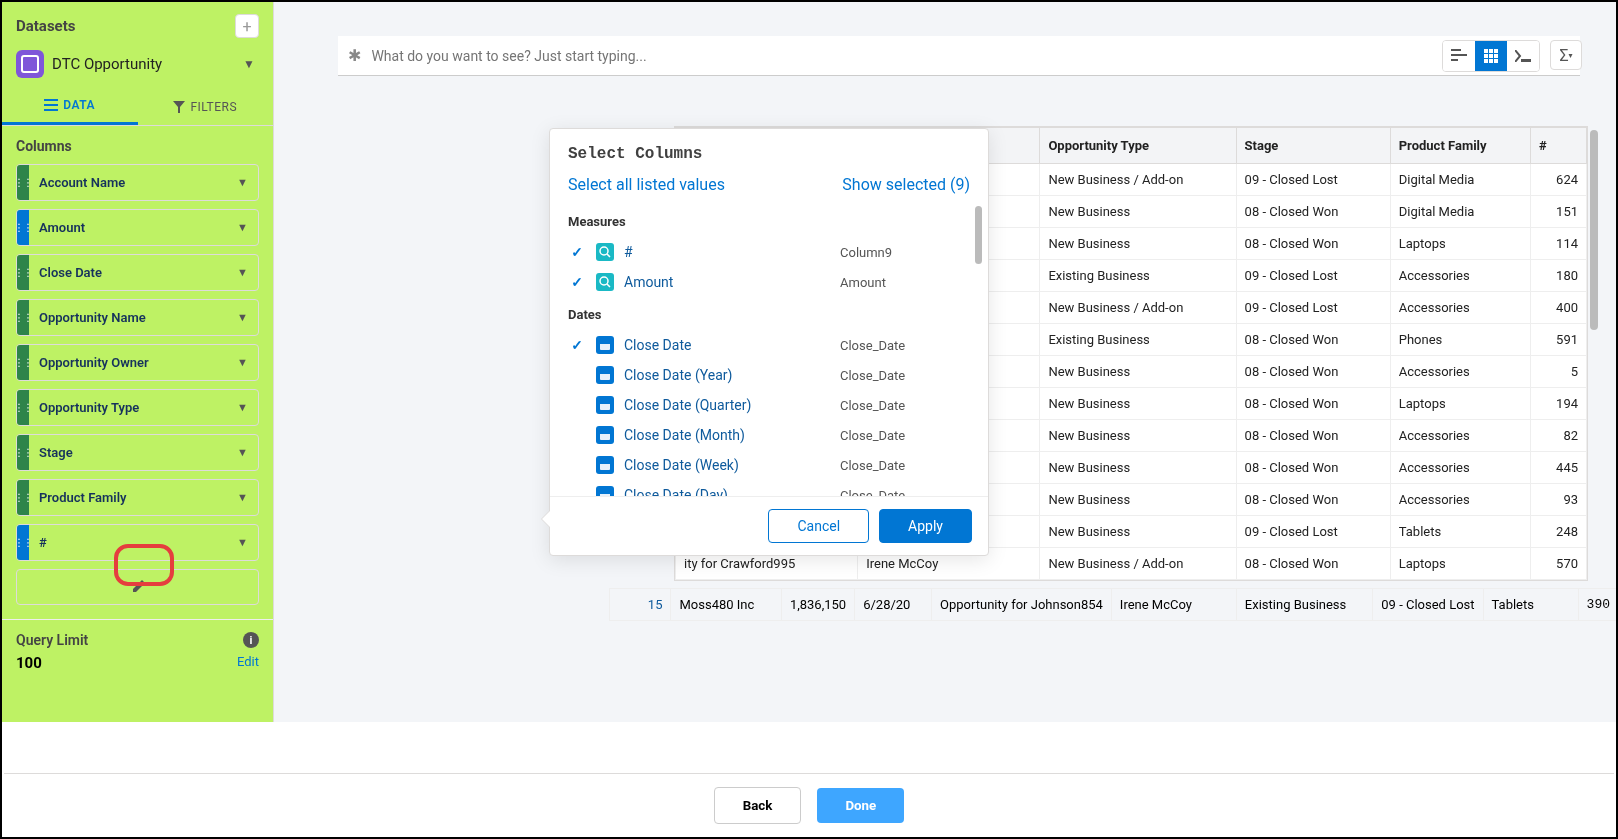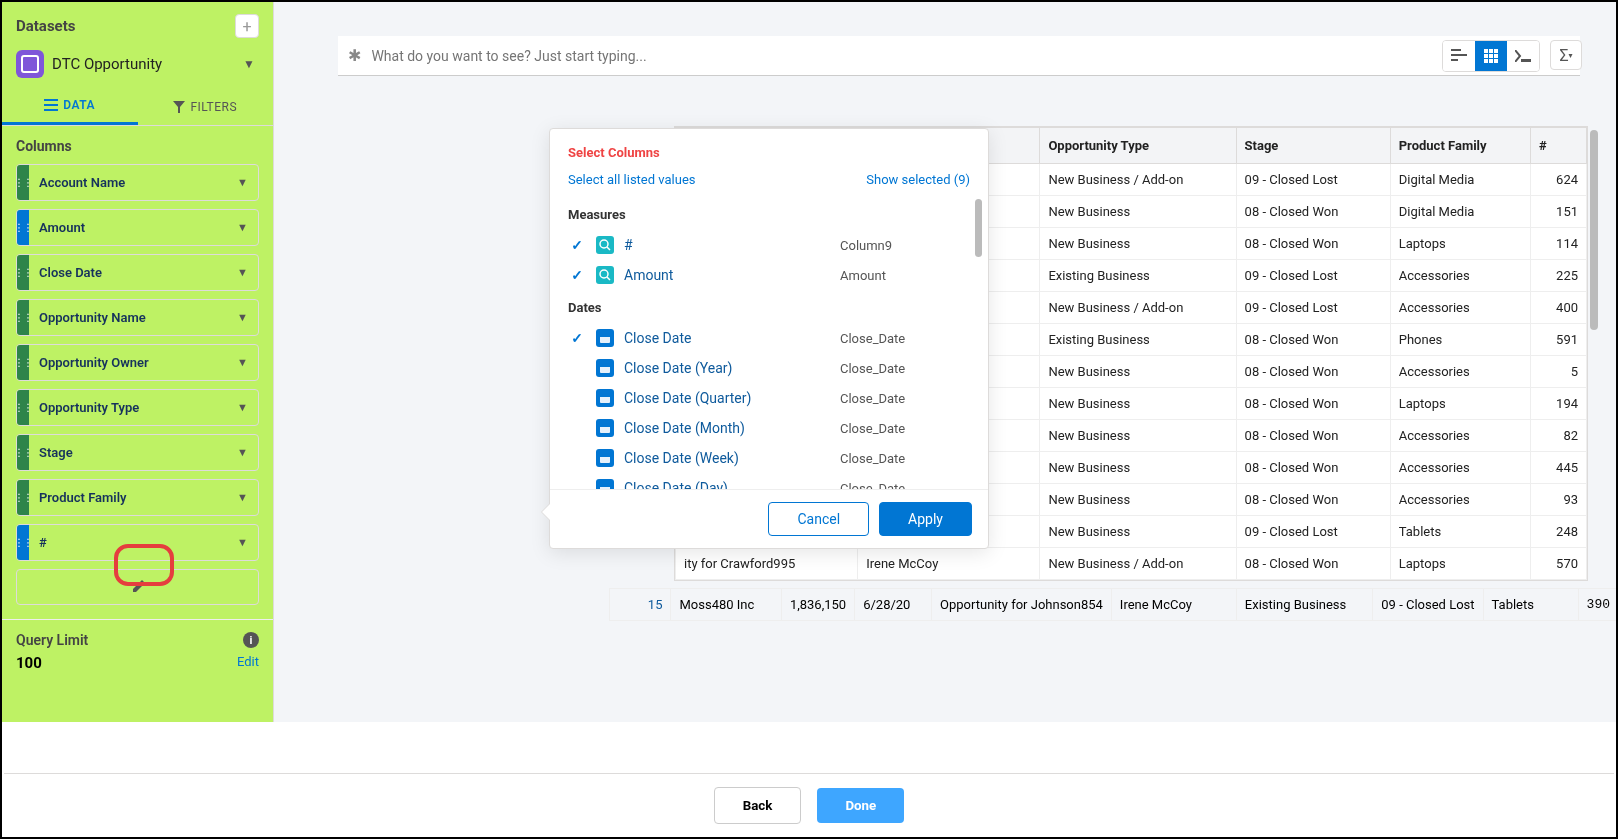--- a/index.html
+++ b/index.html
@@ -60,22 +60,22 @@
 .dt { border-collapse: collapse; width: 100%; font-size: 13px; table-layout: fixed; }
 .dt th { background: #f3f4f6; text-align: left; padding: 10px 8px; font-weight: 700; color: #222; border: 1px solid #dddbda; white-space: nowrap; overflow: hidden; }
 .dt td { padding: 8px 8px; border: 1px solid #eee; color: #16325c; white-space: nowrap; overflow: hidden; }
 .dt td.num { text-align: right; color: #222; }
 .dt td.norm { color: #222; }
 .vscroll { position: absolute; right: 18px; top: 128px; width: 8px; height: 200px; background: #bbb; border-radius: 4px; }
 
 
 .popover { position: absolute; left: 275px; top: 126px; width: 440px; background: #fff; border: 1px solid #dddbda; border-radius: 4px; box-shadow: 0 4px 20px rgba(0,0,0,.1); z-index: 10; }
 .pop-notch { position: absolute; left: -8px; bottom: 28px; width: 0; height: 0; border-top: 8px solid transparent; border-bottom: 8px solid transparent; border-right: 8px solid #fff; filter: drop-shadow(-1px 0 0 #dddbda); }
-.pop-head { padding: 16px 18px 8px 18px; font-size: 13px; font-weight: 700; color: #ef4444; }
-.pop-links { display: flex; justify-content: space-between; padding: 4px 18px 10px 18px; font-size: 13px; gap: 20px; }
+.pop-head { padding: 16px 18px 8px 18px; font-size: 16px; font-weight: 700; color: #404040; font-family: Liberation Mono, monospace; }
+.pop-links { display: flex; justify-content: space-between; padding: 4px 18px 10px 18px; font-size: 16px; gap: 20px; }
 .pop-links a { color: #0176d3; cursor: pointer; }
 .pop-search { margin: 0 14px 12px 14px; border: 1px solid #0176d3; border-radius: 4px; display: flex; align-items: center; padding: 6px 10px; gap: 8px; }
 .pop-search input { border: none; outline: none; flex: 1; font-size: 14px; }
 .pop-body { padding: 0 18px 10px 18px; max-height: 292px; overflow: hidden; position: relative; }
 .pop-group { font-size: 13px; font-weight: 700; color: #333; margin: 10px 0 8px 0; }
 .field-row { display: flex; align-items: center; padding: 6px 0; gap: 10px; font-size: 14px; cursor: pointer; }
 .check-slot { width: 18px; display: flex; justify-content: center; color: #0176d3; font-weight: bold; }
 .type-icon { width: 18px; height: 18px; display: flex; align-items: center; justify-content: center; border-radius: 3px; font-size: 11px; color: #fff; }
 .ti-meas { background: #1ab9c5; }
 .ti-date { background: #0176d3; }
@@ -276,21 +276,21 @@
               <td class="norm">08 - Closed Won</td>
               <td class="norm">Laptops</td>
               <td class="num">114</td>
             </tr>
             <tr>
               <td class="norm">ity for Holt1880</td>
               <td class="norm">Catherine Brown</td>
               <td class="norm">Existing Business</td>
               <td class="norm">09 - Closed Lost</td>
               <td class="norm">Accessories</td>
-              <td class="num">225</td>
+              <td class="num">180</td>
             </tr>
             <tr>
               <td class="norm">ity for Thomas1257</td>
               <td class="norm">Chris Riley</td>
               <td class="norm">New Business / Add-on</td>
               <td class="norm">09 - Closed Lost</td>
               <td class="norm">Accessories</td>
               <td class="num">400</td>
             </tr>
             <tr>

